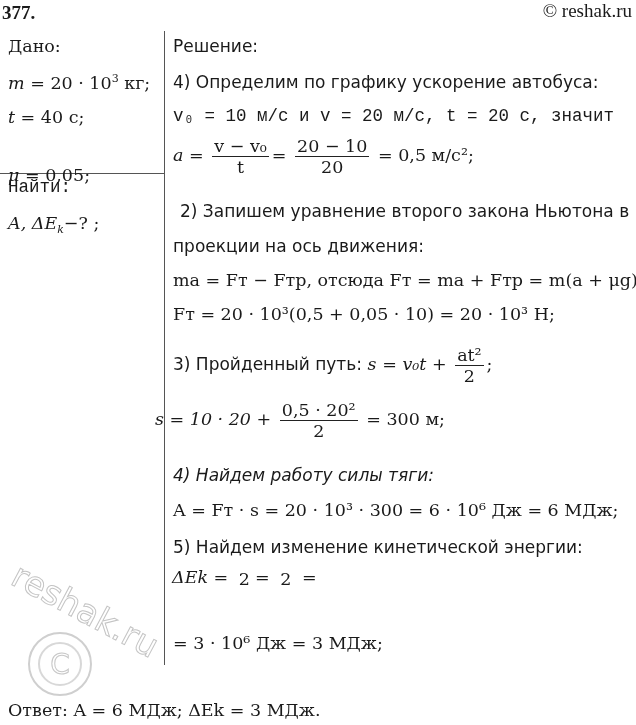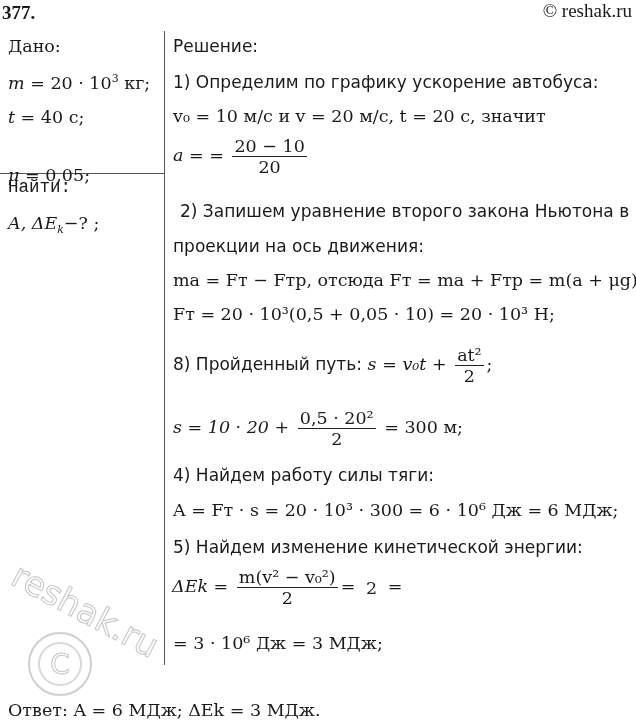--- a/index.html
+++ b/index.html
@@ -45,53 +45,54 @@
 <div class="abs txt" style="left:8px;top:141px;margin-top:24px;">
   <i>μ</i><span> = 0,05;</span>
 </div>
 
 <div class="abs txt" style="left:8px;top:177px;font-family:Liberation Mono, monospace;">Найти:</div>
 <div class="abs txt" style="left:8px;top:213px;">
   <i>A, ΔE</i><sub><i>k</i></sub><span>−? ;</span>
 </div>
 
 <div class="abs sans" style="left:173px;top:36px;">Решение:</div>
-<div class="abs sans" style="left:173px;top:72px;">1) Определим по графику ускорение автобуса:</div>
-<div class="abs txt" style="left:173px;top:106px;">v₀ = 10 м/с  и  v = 20 м/с,  t = 20 с, значит</div>
+<div class="abs sans" style="left:173px;top:72px;">4) Определим по графику ускорение автобуса:</div>
+<div class="abs txt" style="left:173px;top:106px;font-family:Liberation Mono, monospace;">v₀ = 10 м/с  и  v = 20 м/с,  t = 20 с, значит</div>
 
 <div class="abs txt" style="left:173px;top:136px;">
   <i>a =</i>
-  =
+  <span class="frac"><span class="top">v − v₀</span><span>t</span></span>=
   <span class="frac"><span class="top">20 − 10</span><span>20</span></span>
+  <span>= 0,5 м/с²;</span>
 </div>
 
 <div class="abs sans" style="left:180px;top:201px;">2) Запишем уравнение второго закона Ньютона в</div>
 <div class="abs sans" style="left:173px;top:236px;">проекции на ось движения:</div>
 <div class="abs txt" style="left:173px;top:270px;">ma = Fт − Fтр, отсюда Fт = ma + Fтр = m(a + μg);</div>
 <div class="abs txt" style="left:173px;top:304px;">Fт = 20 · 10³(0,5 + 0,05 · 10) = 20 · 10³ Н;</div>
 
 <div class="abs txt" style="left:173px;top:345px;">
-  <span class="sans">8) Пройденный путь:</span>
+  <span class="sans">3) Пройденный путь:</span>
   <i>s = v₀t +</i>
   <span class="frac"><span class="top">at²</span><span>2</span></span><span>;</span>
 </div>
 
-<div class="abs txt" style="left:173px;top:400px;margin-top:8px;">
+<div class="abs txt" style="left:155px;top:400px;">
   <i>s = 10 · 20 +</i>
   <span class="frac"><span class="top">0,5 · 20²</span><span>2</span></span>
   <span>= 300 м;</span>
 </div>
 
-<div class="abs sans" style="left:173px;top:465px;">4) Найдем работу силы тяги:</div>
+<div class="abs sans" style="left:173px;top:465px;font-style:italic;">4) Найдем работу силы тяги:</div>
 <div class="abs txt" style="left:173px;top:500px;">A = Fт · s = 20 · 10³ · 300 = 6 · 10⁶ Дж = 6 МДж;</div>
 
 <div class="abs sans" style="left:173px;top:537px;">5) Найдем изменение кинетической энергии:</div>
 <div class="abs txt" style="left:172px;top:567px;">
   <i>ΔEk =</i>
-  <span class="frac"><span class="top">m(v² − v₀²)</span><span>2</span></span>=
+  <span class="frac"><span>2</span></span>=
   <span class="frac"><span>2</span></span>
   <span>=</span>
 </div>
 <div class="abs txt" style="left:173px;top:633px;">= 3 · 10⁶ Дж = 3 МДж;</div>
 
 <div class="abs txt" style="left:8px;top:700px;">Ответ:  A = 6 МДж;  ΔEk = 3 МДж.</div>
 
 <div class="abs wm-text">reshak.ru</div>
 <div class="abs wm-c">
     <span>C</span>

